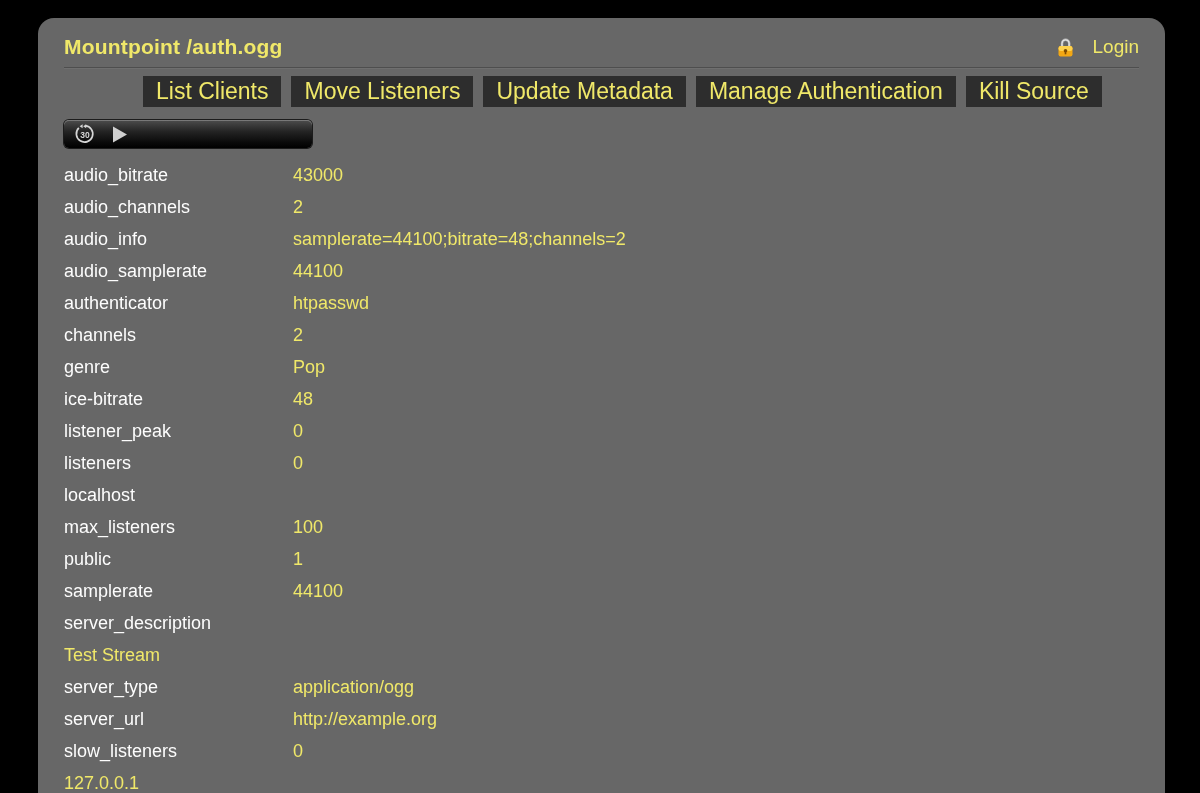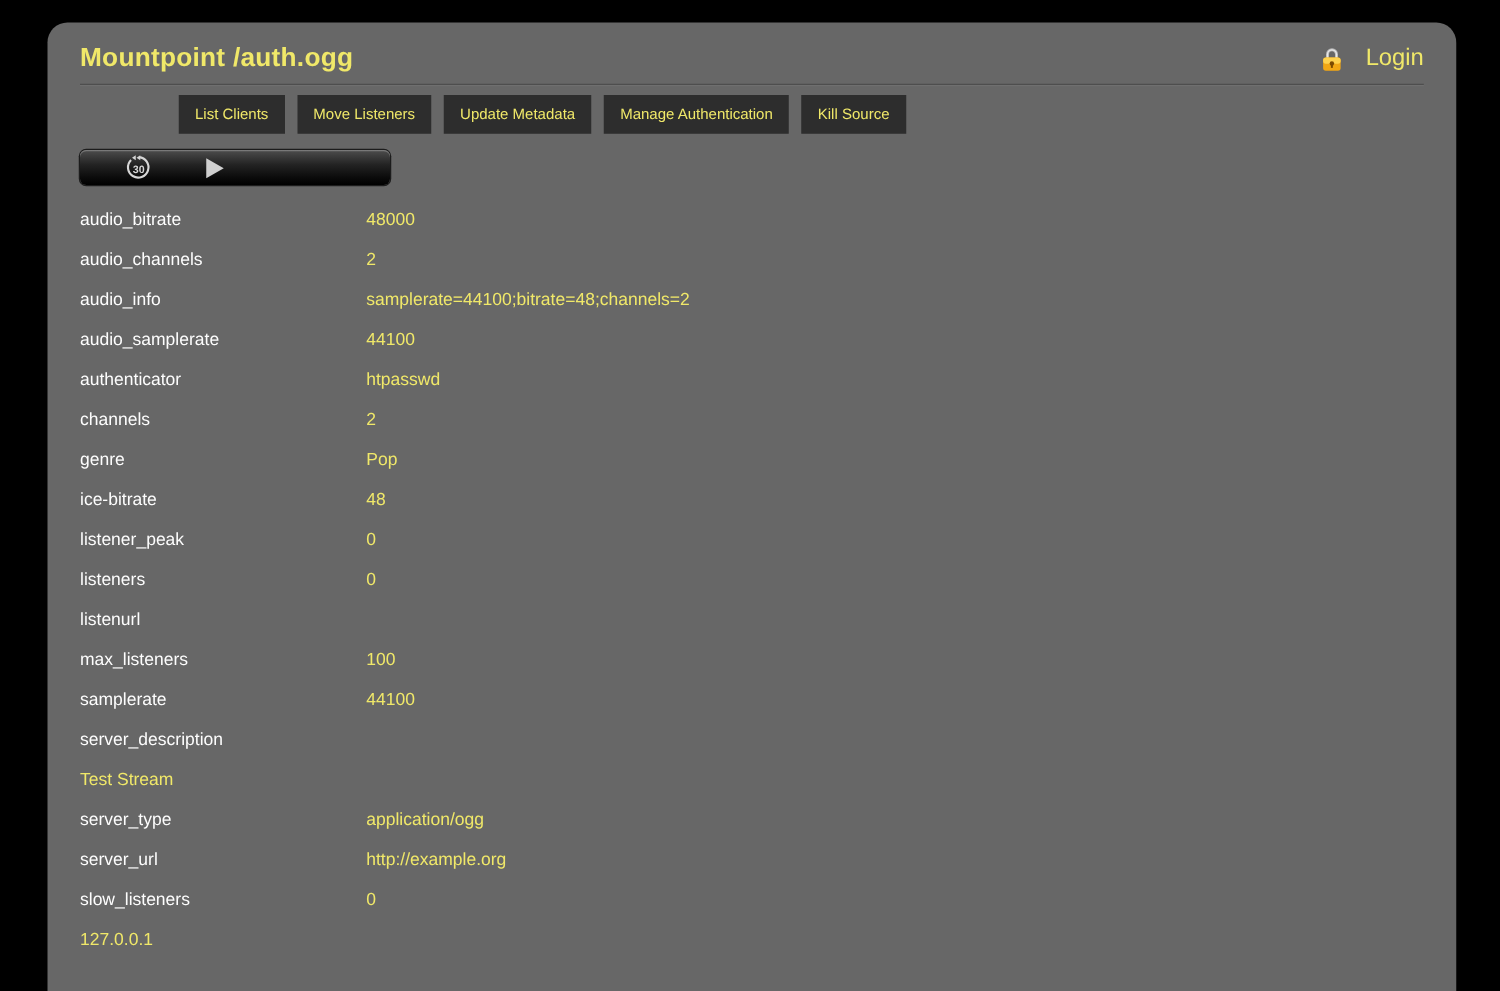--- a/index.html
+++ b/index.html
@@ -52,21 +52,21 @@
   
   .nav-bar {
     margin: 8px 0 0 79px;
     display: flex;
     gap: 10px;
   }
   .btn {
     display: inline-block;
     background: var(--btn-bg);
     color: var(--accent);
-    font-size: 12px;
+    font-size: 23px;
     line-height: 23px;
     padding: 4px 13px;
     text-decoration: none;
     cursor: pointer;
     white-space: nowrap;
   }
   
   .player {
     margin-top: 13px;
     width: 248px;
@@ -80,31 +80,30 @@
     gap: 16px;
   }
   .player-btn {
     display: flex;
     align-items: flex-start;
     justify-content: center;
     background: none;
     border: none;
     cursor: pointer;
     padding: 0;
-    margin-left: 26px;
   }
   
   .details {
     margin-top: 11px;
   }
   .row {
     display: flex;
     align-items: center;
     height: 32px;
-    font-size: 14px;
+    font-size: 18px;
   }
   .key {
     width: 229px;
     flex: 0 0 229px;
     color: var(--label);
   }
   .val {
     color: var(--accent);
     white-space: nowrap;
   }
@@ -151,21 +150,21 @@
     <button class="player-btn">
       <svg width="16" height="17" viewBox="0 0 16 17">
         <path d="M1 0.5 L15 8.5 L1 16.5 Z" fill="#d0d0d0"></path>
       </svg>
     </button>
   </div>
 
   <div class="details">
       <div class="row">
         <span class="key">audio_bitrate</span>
-        <span class="val">48000</span>
+        <span class="val">43000</span>
       </div>
       <div class="row">
         <span class="key">audio_channels</span>
         <span class="val">2</span>
       </div>
       <div class="row">
         <span class="key">audio_info</span>
         <span class="val">samplerate=44100;bitrate=48;channels=2</span>
       </div>
       <div class="row">
@@ -190,27 +189,31 @@
       </div>
       <div class="row">
         <span class="key">listener_peak</span>
         <span class="val">0</span>
       </div>
       <div class="row">
         <span class="key">listeners</span>
         <span class="val">0</span>
       </div>
       <div class="row">
-        <span class="key">listenurl</span>
+        <span class="key">localhost</span>
       </div>
       <div class="row">
         <span class="key">max_listeners</span>
         <span class="val">100</span>
       </div>
       <div class="row">
+        <span class="key">public</span>
+        <span class="val">1</span>
+      </div>
+      <div class="row">
         <span class="key">samplerate</span>
         <span class="val">44100</span>
       </div>
       <div class="row">
         <span class="key">server_description</span>
       </div>
       <div class="row">
         <span class="val">Test Stream</span>
       </div>
       <div class="row">

